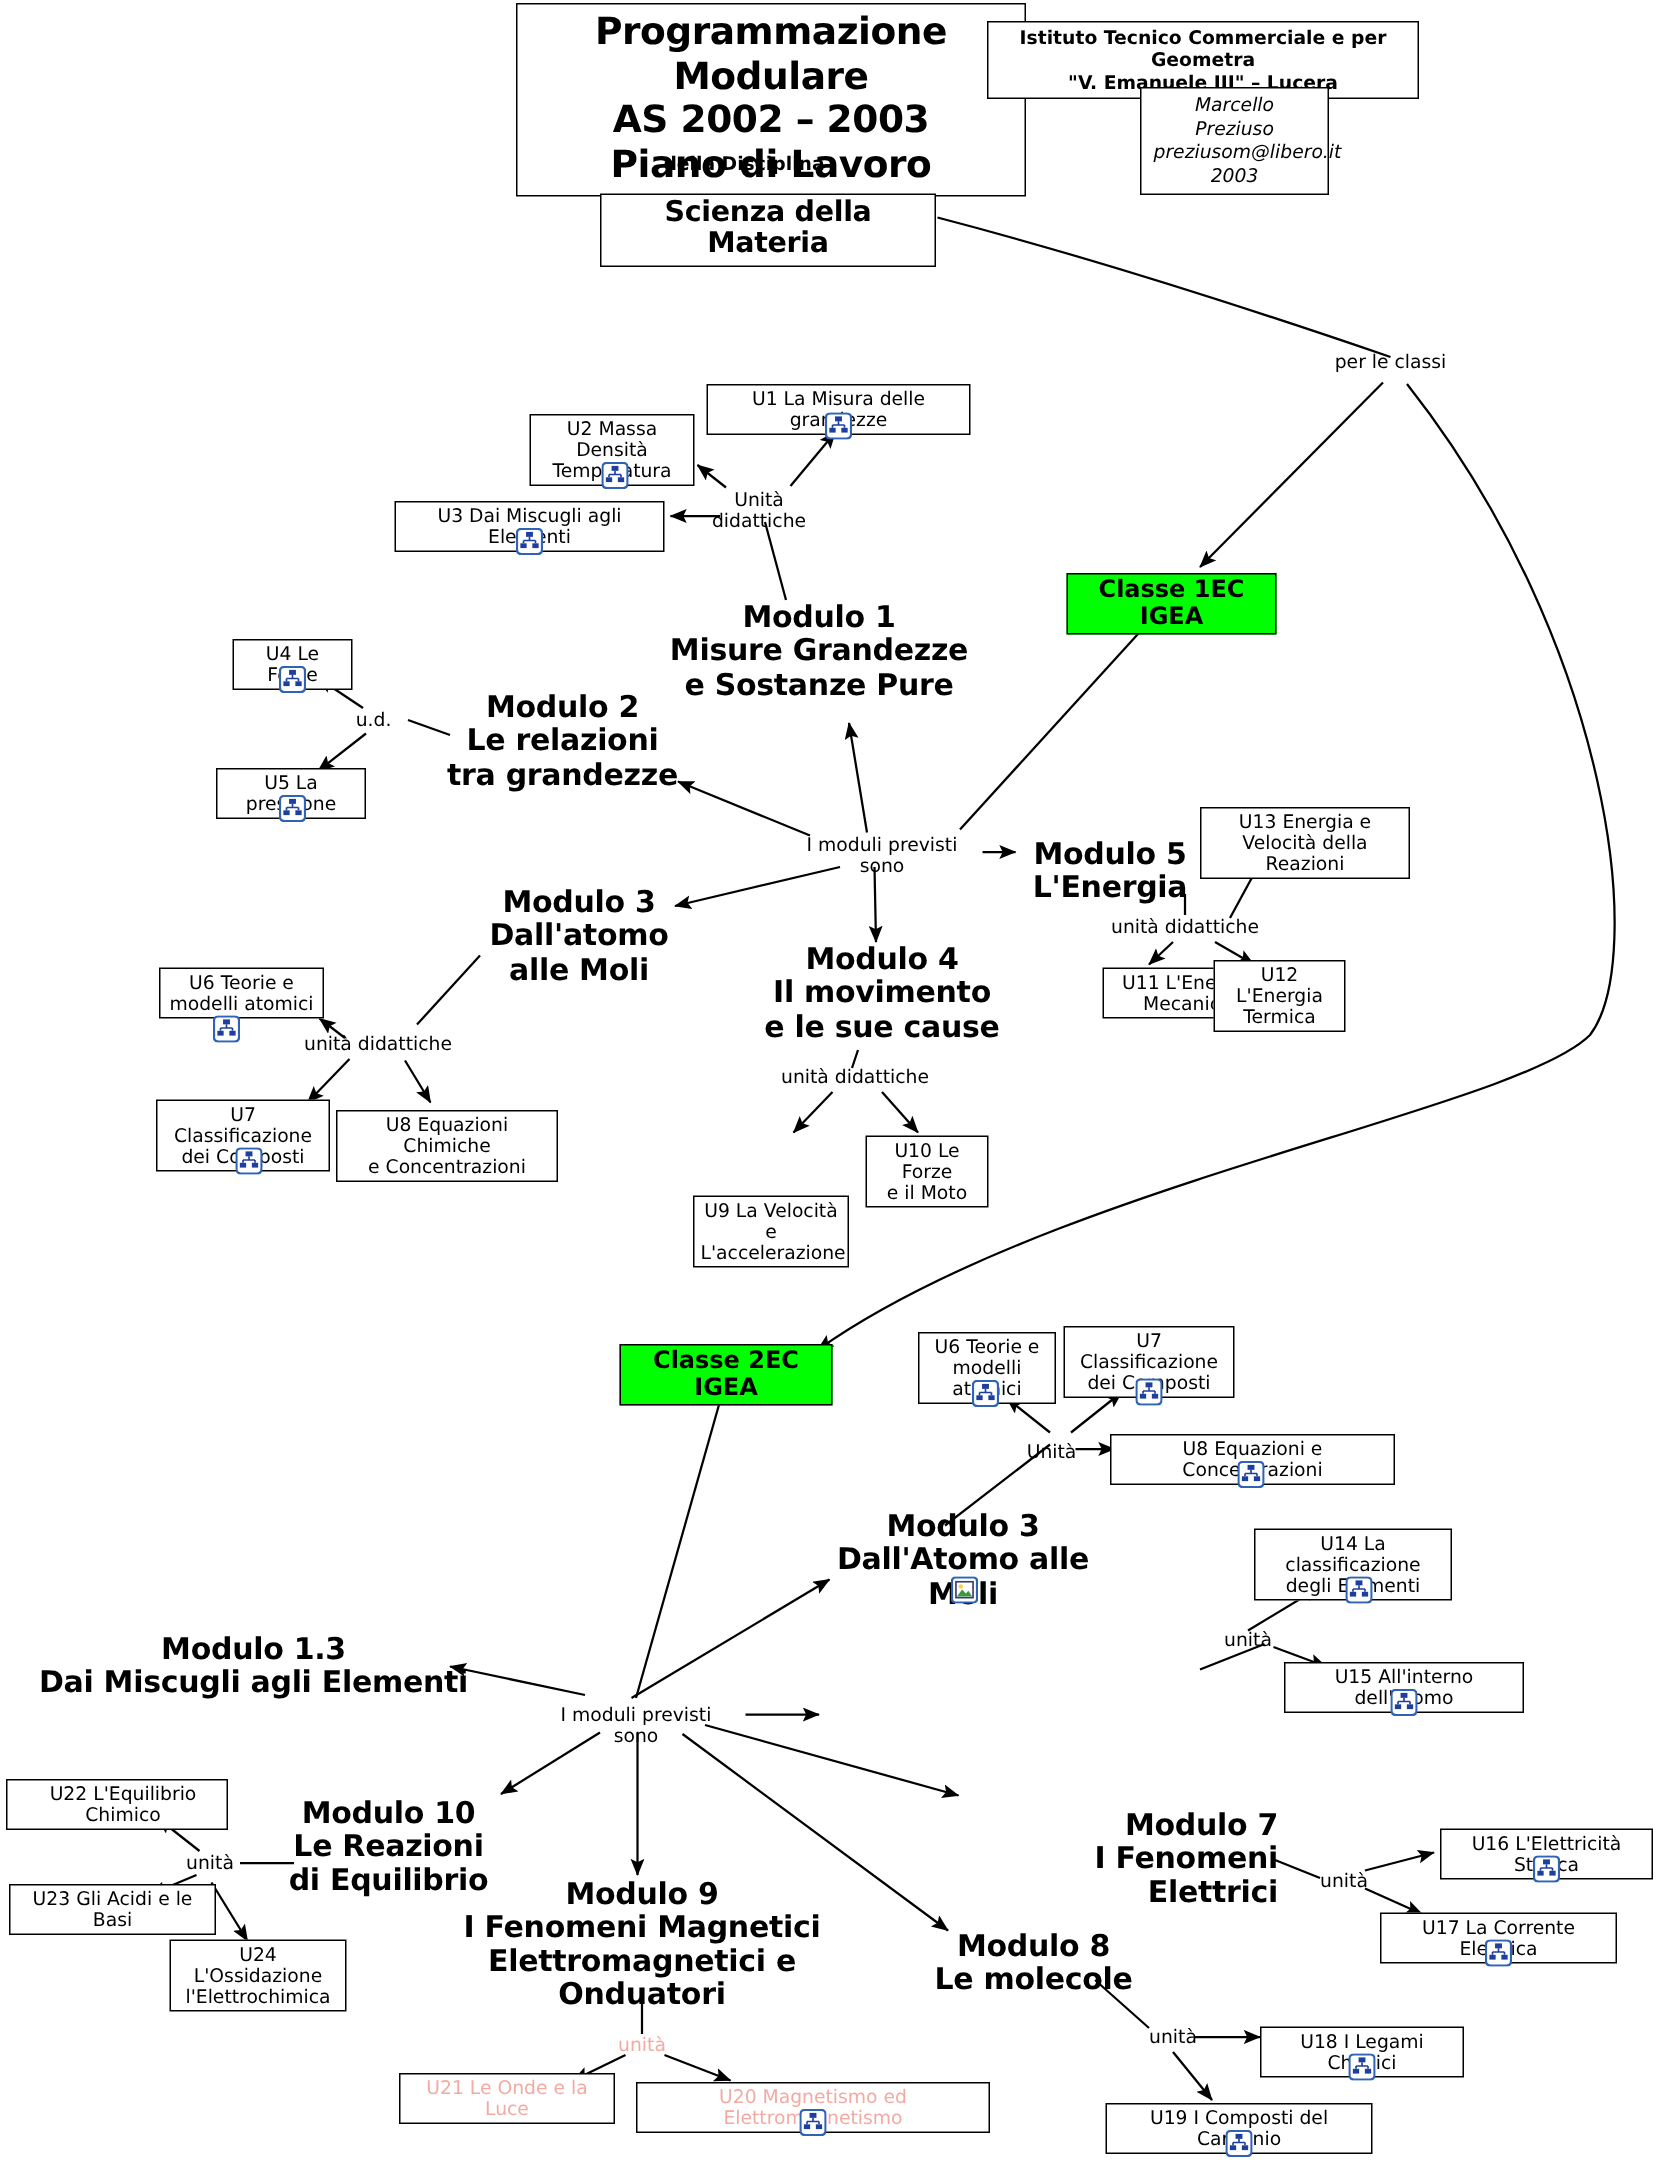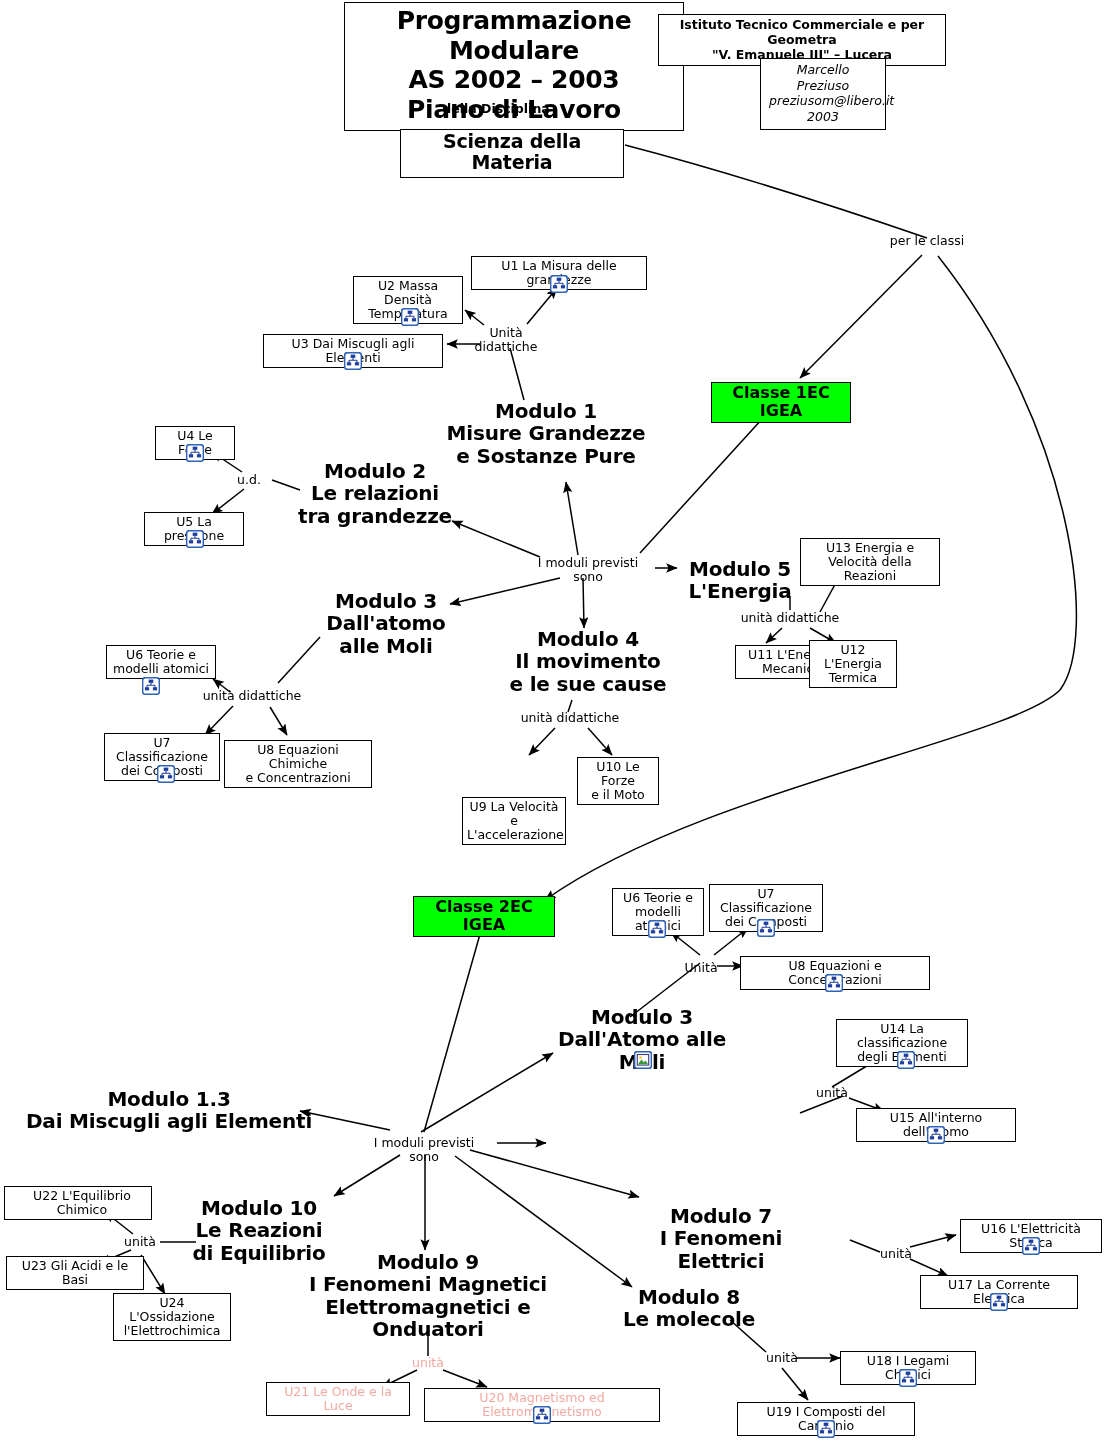--- a/index.html
+++ b/index.html
@@ -291,21 +291,21 @@
   <span class="res" style="left:634px;top:1051px;">
     <svg width="18" height="18" viewBox="0 0 18 18" xmlns="http://www.w3.org/2000/svg">
       <rect x="0.6" y="0.6" width="16.8" height="16.8" rx="2.6" fill="#ffffff" stroke="#2f63b5" stroke-width="1.6"></rect>
       <rect x="3.3" y="3.5" width="11.4" height="10.6" fill="#ffffff" stroke="#3a3a7a" stroke-width="1.1"></rect>
       <circle cx="6.6" cy="6.6" r="1.5" fill="#ffd24d"></circle>
       <path d="M3.9 13.3 L7.4 8.6 L9.9 11.3 L11.6 9.5 L14.1 13.3 Z" fill="#3c9a3c"></path>
     </svg>
   </span>
 
 
-  <div class="node module" style="left:616px;top:1205px;width:210px;">Modulo 7
+  <div class="node module" style="left:642px;top:1205px;width:210px;text-align:right;">Modulo 7
 I Fenomeni Elettrici</div>
 
   <div class="node module" style="left:622px;top:1286px;width:134px;">Modulo 8
 Le molecole</div>
 
   <div class="node module" style="left:308px;top:1251px;width:240px;">Modulo 9
 I Fenomeni Magnetici
 Elettromagnetici e
 Onduatori</div>
 

